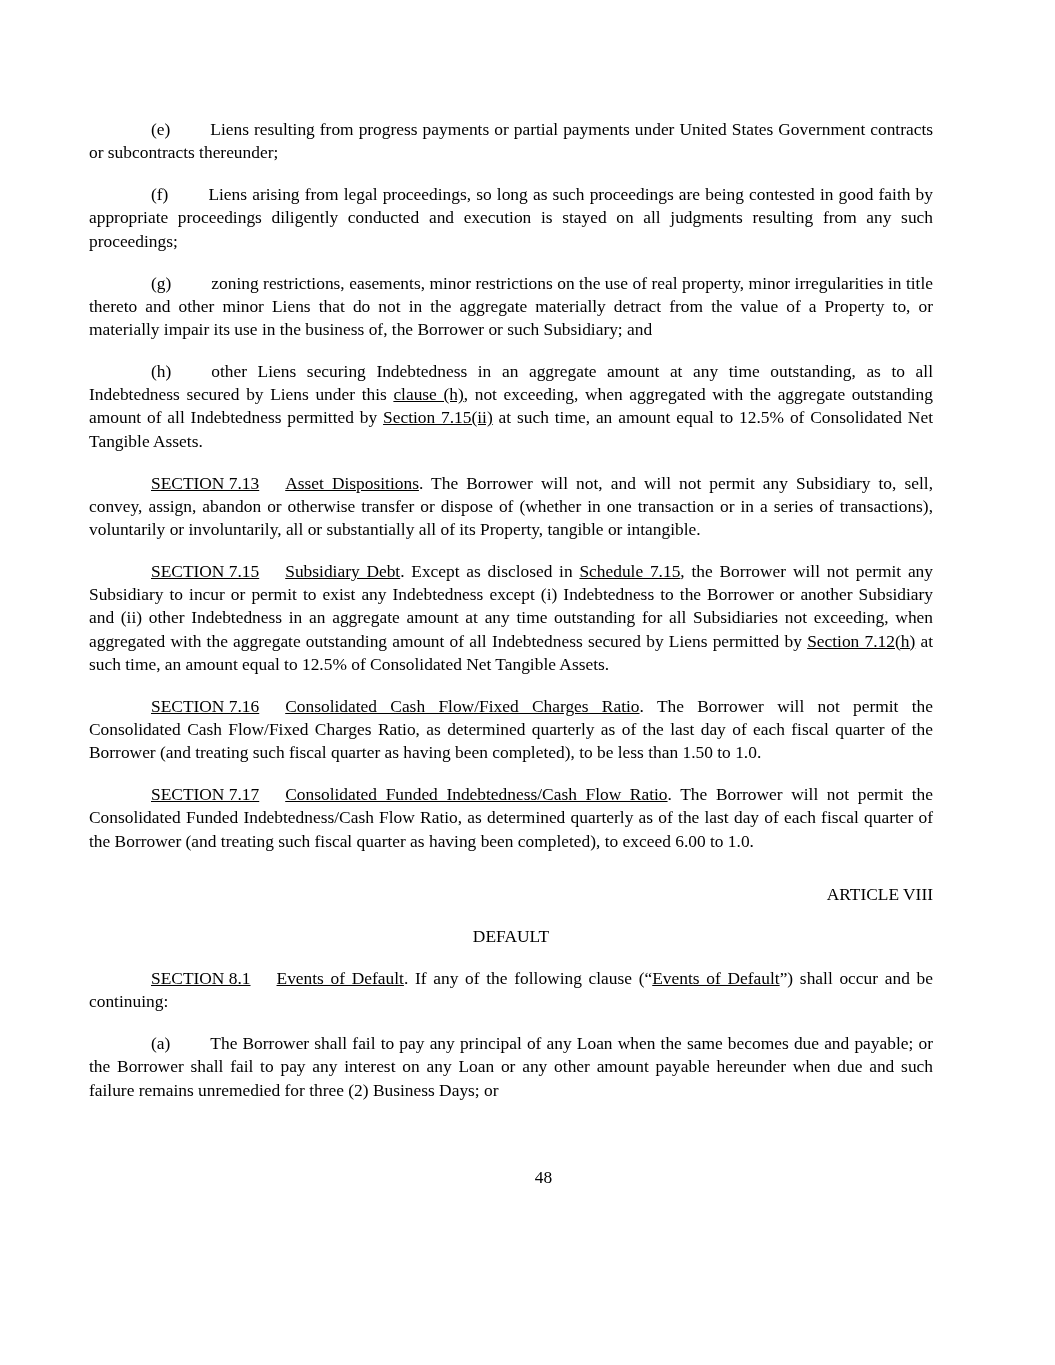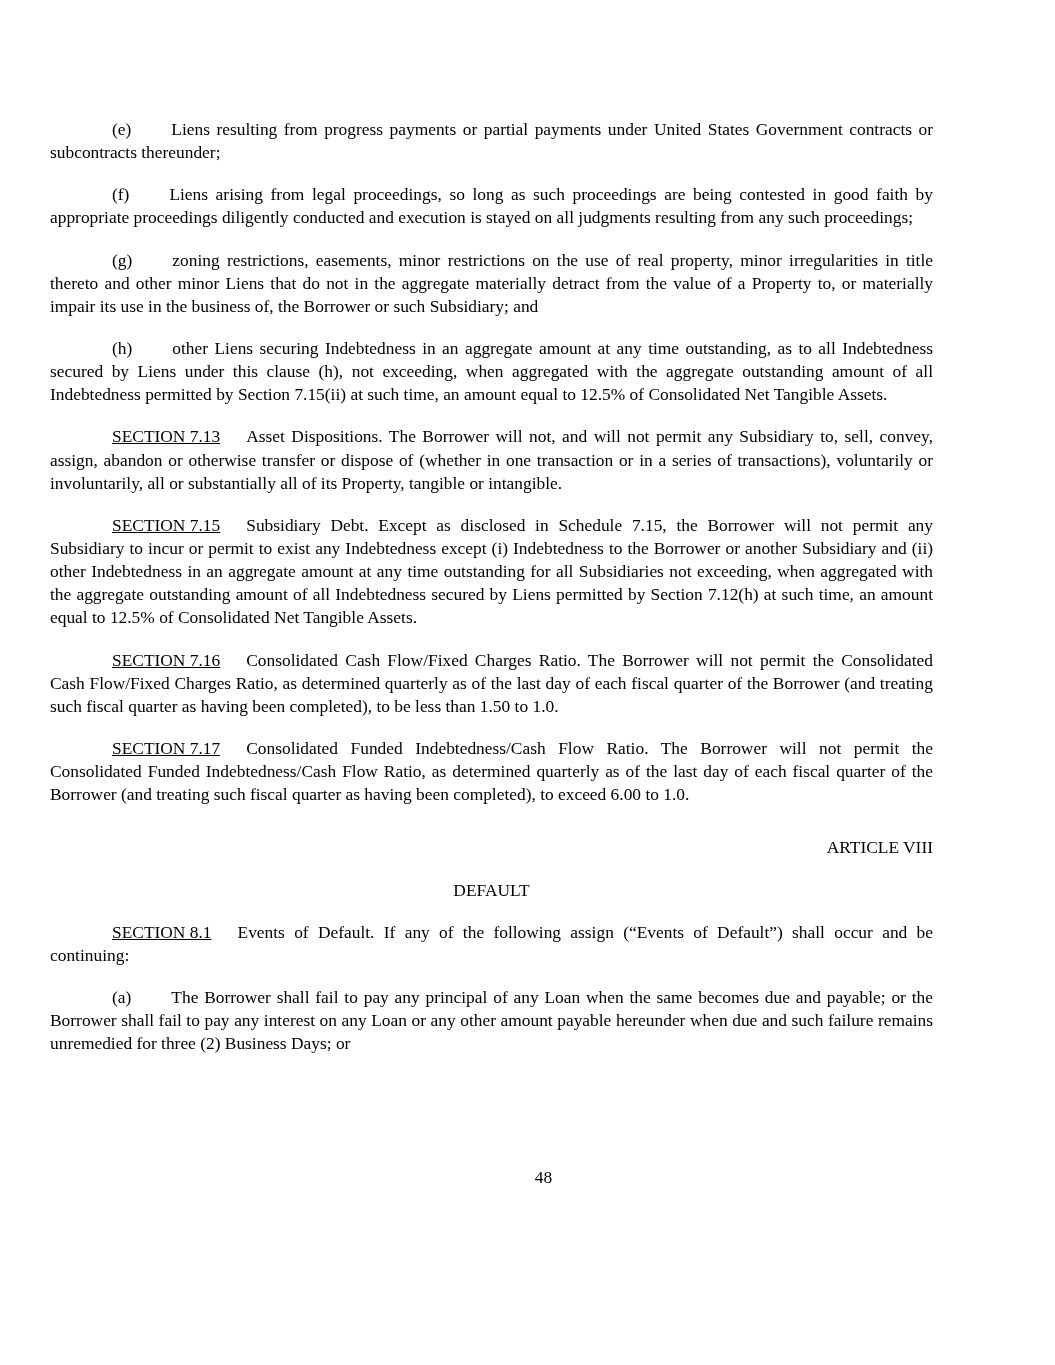--- a/index.html
+++ b/index.html
@@ -11,21 +11,21 @@
     width: 1055px;
     height: 1365px;
     font-family: "Liberation Serif", "DejaVu Serif", serif;
     color: #000000;
   }
   .page {
     position: relative;
     width: 1055px;
     height: 1262px;
     box-sizing: border-box;
-    padding: 118px 122px 0 50px;
+    padding: 118px 122px 0 89px;
   }
   .para {
     font-size: 17.4px;
     line-height: 1.33;
     text-align: justify;
     margin: 0 0 19px 0;
     text-indent: 0;
   }
   .para .lead {
     display: inline-block;
@@ -38,20 +38,21 @@
   }
   .gap-after-label {
     display: inline-block;
     width: 40px;
   }
   .gap-sec {
     display: inline-block;
     width: 26px;
   }
   u, .u {
+    text-decoration: underline;
   }
   .centered {
     text-align: center;
     font-size: 17.4px;
     line-height: 1.33;
     margin: 0 0 19px 0;
   }
   .article-head {
     margin-top: 30px;
     text-align: right;
@@ -100,21 +101,21 @@
   </p>
 
   <p class="para">
     <span class="lead-sec">SECTION 7.17</span><span class="gap-sec"></span><span class="u">Consolidated Funded Indebtedness/Cash Flow Ratio</span><span>.  The Borrower will not permit the Consolidated Funded Indebtedness/Cash Flow Ratio, as determined quarterly as of the last day of each fiscal quarter of the Borrower (and treating such fiscal quarter as having been completed), to exceed 6.00 to 1.0.</span>
   </p>
 
   <p class="centered article-head">ARTICLE VIII</p>
   <p class="centered">DEFAULT</p>
 
   <p class="para">
-    <span class="lead-sec">SECTION 8.1</span><span class="gap-sec"></span><span class="u">Events of Default</span><span>.  If any of the following assign (“</span><span class="u">Events of Default</span><span>”) shall occur and be continuing:</span>
+    <span class="lead-sec">SECTION 8.1</span><span class="gap-sec"></span><span class="u">Events of Default</span><span>.  If any of the following clause (“</span><span class="u">Events of Default</span><span>”) shall occur and be continuing:</span>
   </p>
 
   <p class="para">
     <span class="lead">(a)</span><span class="gap-after-label"></span><span>The Borrower shall fail to pay any principal of any Loan when the same becomes due and payable; or the Borrower shall fail to pay any interest on any Loan or any other amount payable hereunder when due and such failure remains unremedied for three (2) Business Days; or</span>
   </p>
 
   <div class="footer-page">48</div>
 </div>
 
 </body></html>

